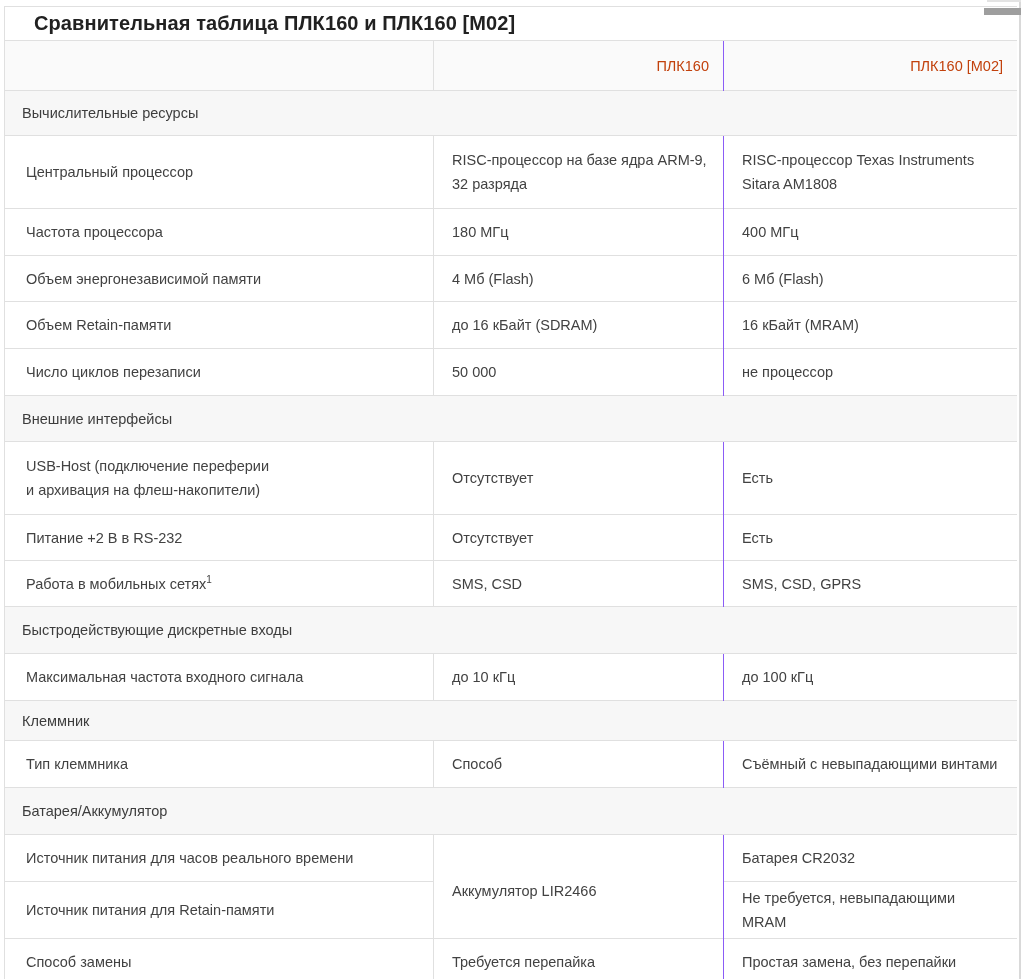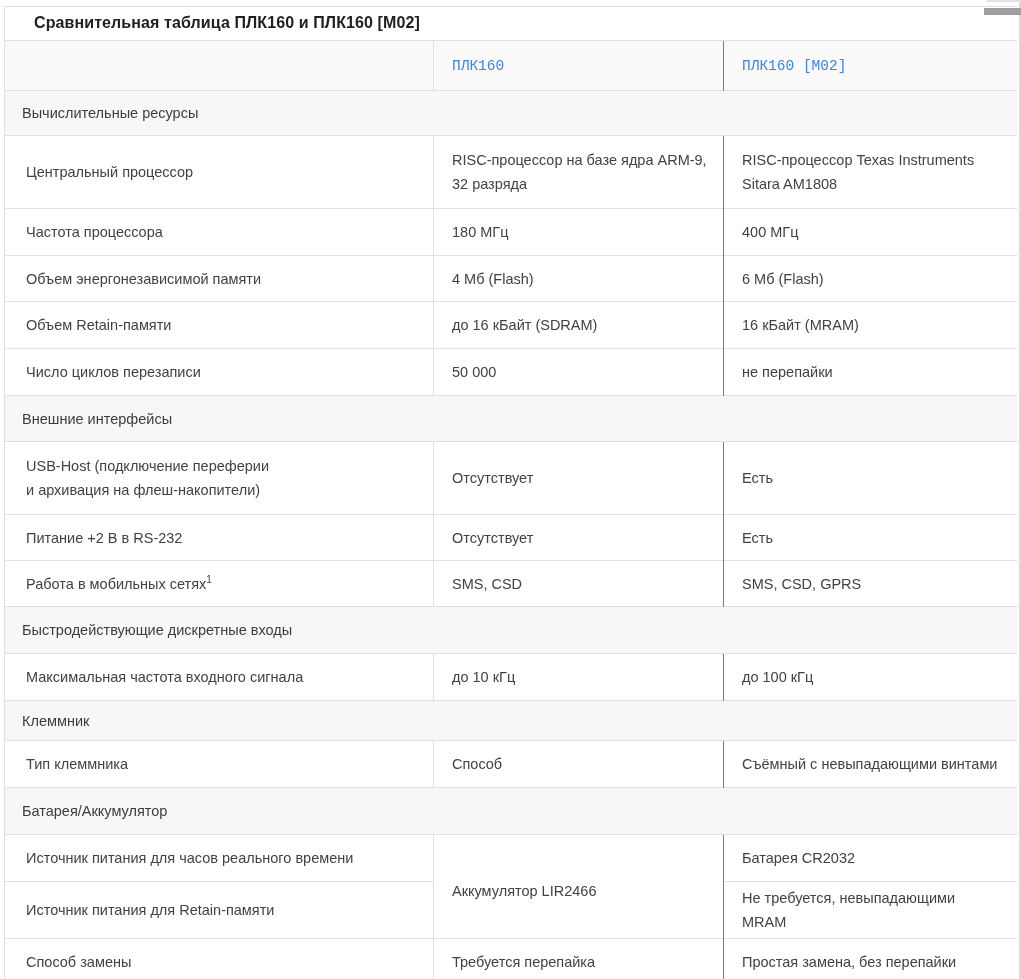--- a/index.html
+++ b/index.html
@@ -17,23 +17,23 @@
     color:#424242; font-size:14.5px; line-height:24px;
   }
   table.cmp td { vertical-align:middle; white-space:pre-line; }
   td.bt { border-top:1px solid #e0e0e0; }
   td.c1 { padding:4px 20px 4px 21px; }
   td.c2 { border-left:1px solid #e0e0e0; padding:4px 14px 4px 18px; }
   td.c3 { border-left:1px solid #8b5cf6; padding:4px 14px 4px 18px; }
 
   td.title-cell {
     padding:2px 20px 4px 29px; background:#fff;
-    font-size:16px; font-weight:600; color:#212121; letter-spacing:.1px;
+    font-size:20px; font-weight:600; color:#212121; letter-spacing:.1px;
   }
-  tr.colhead td { background:#fafafa; text-align:left; color:#3b82f6;font-family:Liberation Mono, monospace; }
+  tr.colhead td { background:#fafafa; text-align:right; color:#c2410c; }
   td.section-cell { background:#f7f7f7; padding:4px 20px 4px 17px; color:#3d3d3d; }
   td.top-align { vertical-align:top; padding-top:12px; }
 
   sup.fnote { font-size:10px; line-height:0; vertical-align:baseline; position:relative; top:-6px; }
 
   .right-edge { position:absolute; top:0; right:0; width:2px; height:100%; background:#d9d9d9; }
   .hscroll-track { position:absolute; top:0; right:0; width:34px; height:2px; background:#e3e3e3; }
   .hscroll-thumb { position:absolute; top:8px; right:0; width:37px; height:7px; background:#9e9e9e; }
 </style>
 </head>
@@ -80,21 +80,21 @@
       <td class="bt c3">6 Мб (Flash)</td>
     </tr>
     <tr style="height:47px">
       <td class="bt c1">Объем Retain-памяти</td>
       <td class="bt c2">до 16 кБайт (SDRAM)</td>
       <td class="bt c3">16 кБайт (MRAM)</td>
     </tr>
     <tr style="height:47px">
       <td class="bt c1">Число циклов перезаписи</td>
       <td class="bt c2">50 000</td>
-      <td class="bt c3">не перепайки</td>
+      <td class="bt c3">не процессор</td>
     </tr>
 
     <tr style="height:46px">
       <td colspan="3" class="bt section-cell">Внешние интерфейсы</td>
     </tr>
     <tr style="height:73px">
       <td class="bt c1">USB-Host (подключение переферии
 и архивация на флеш-накопители)</td>
       <td class="bt c2">Отсутствует</td>
       <td class="bt c3">Есть</td>

